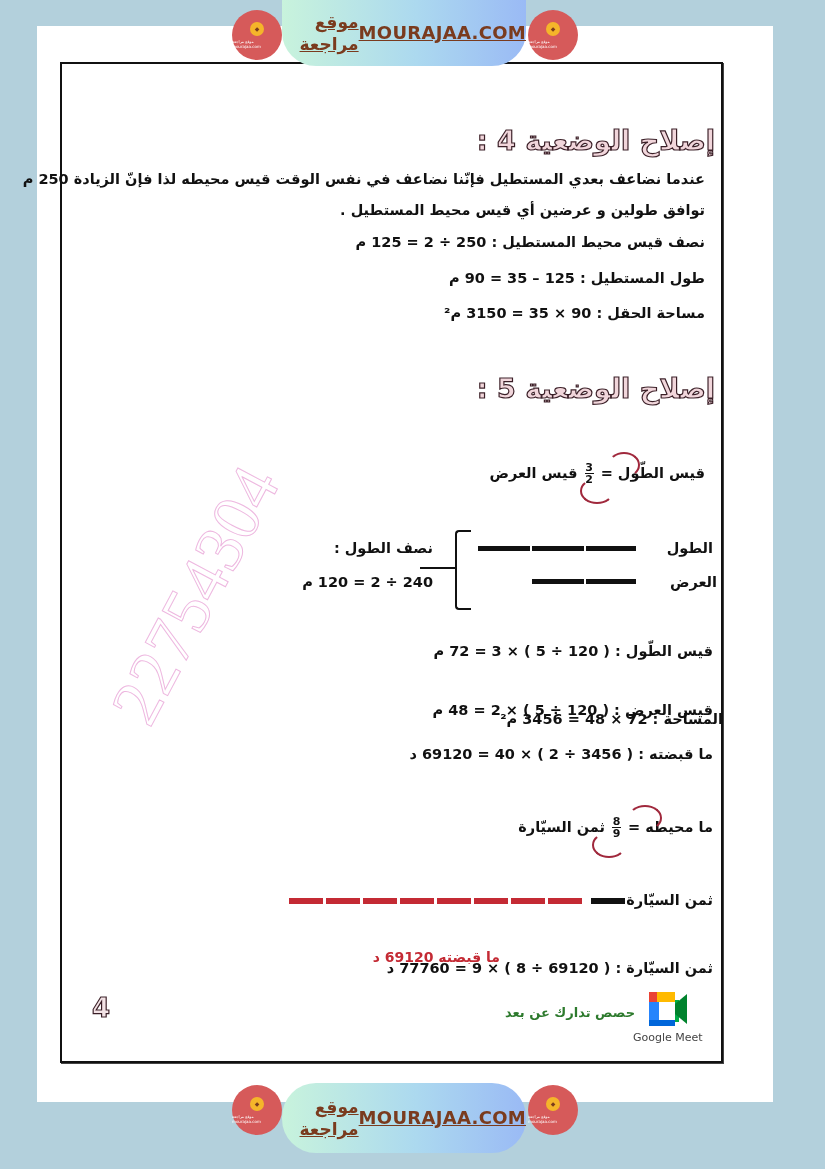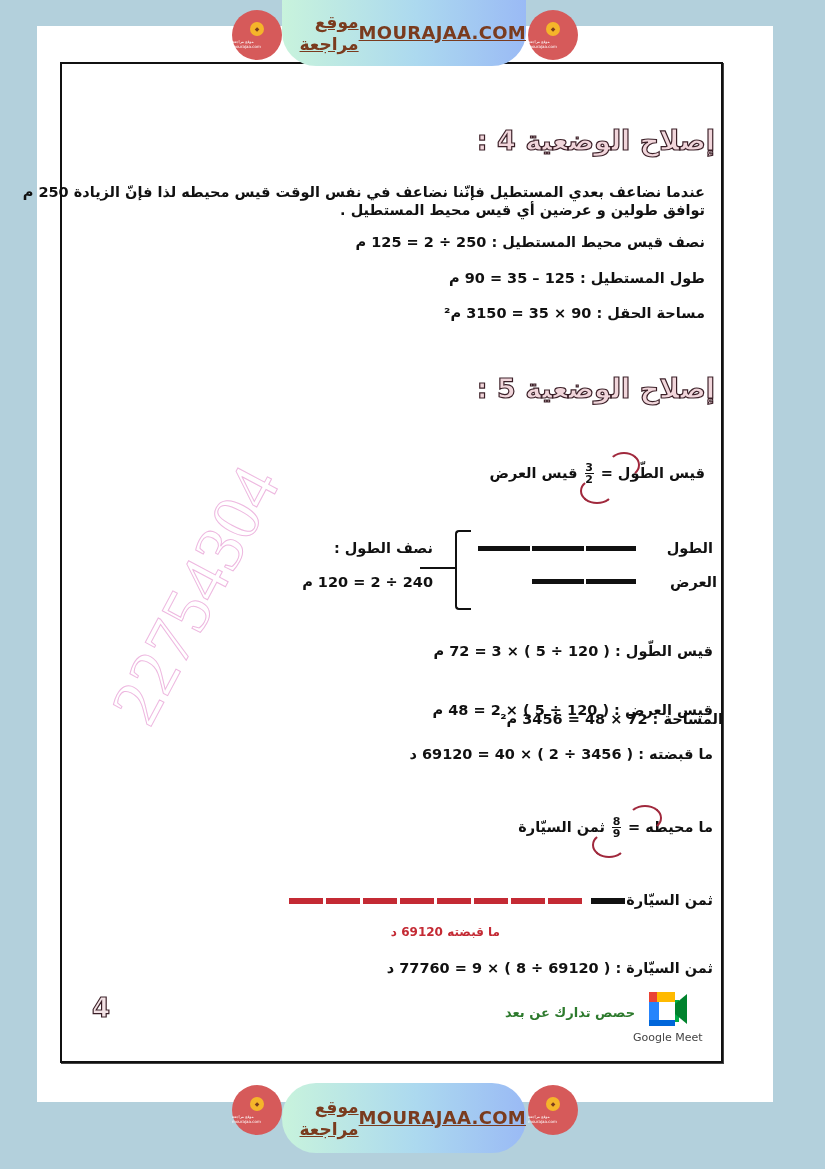--- a/index.html
+++ b/index.html
@@ -64,21 +64,21 @@
       font-family:"Liberation Serif", serif; letter-spacing:1px;
       -webkit-text-stroke:1px #e9a6d8; color:transparent;
     }
     .page-num {
       position:absolute; left:92px; top:993px; font-size:26px; font-weight:bold;
       color:#f3e3e6; -webkit-text-stroke:1.2px #3a1f27;
     }
     .meet-label { position:absolute; right:190px; top:1005px; font-size:13px; font-weight:bold; color:#2d7a2d; direction:rtl; }
     .meet-logo { position:absolute; left:647px; top:990px; width:42px; height:38px; }
     .meet-cap { position:absolute; left:633px; top:1031px; font-size:11px; color:#444; }
-    .red-text { font-size:12px; font-weight:bold; color:#c42a34; }
+    .red-text { font-size:14px; font-weight:bold; color:#c42a34;margin-top:24px; }
   </style>
 </head>
 <body>
 
 <div class="page"></div>
 <div class="frame"></div>
 
 <div class="badge" style="left:232px;top:10px;">
   <div class="dot">◆</div>
   <div class="txt">موقع مراجعة mourajaa.com</div>
@@ -88,21 +88,21 @@
   <div class="en">MOURAJAA.COM</div>
 </div>
 <div class="badge" style="left:528px;top:10px;">
   <div class="dot">◆</div>
   <div class="txt">موقع مراجعة mourajaa.com</div>
 </div>
 
 <div class="watermark">22754304</div>
 
 <div class="rtl title" style="right:110px;top:125px;">إصلاح الوضعية 4 :</div>
-<div class="rtl para" style="right:120px;top:181px;text-align:center;">عندما نضاعف بعدي المستطيل فإنّنا نضاعف في نفس الوقت قيس محيطه لذا فإنّ الزيادة 250 م</div>
+<div class="rtl para" style="right:120px;top:168px;text-align:center;">عندما نضاعف بعدي المستطيل فإنّنا نضاعف في نفس الوقت قيس محيطه لذا فإنّ الزيادة 250 م</div>
 <div class="rtl para" style="right:120px;top:199px;">توافق طولين و عرضين أي قيس محيط المستطيل .</div>
 <div class="rtl eq" style="right:120px;top:234px;">نصف قيس محيط المستطيل : 250 ÷ 2 = 125 م</div>
 <div class="rtl eq" style="right:120px;top:270px;">طول المستطيل : 125 – 35 = 90 م</div>
 <div class="rtl eq" style="right:120px;top:305px;">مساحة الحقل : 90 × 35 = 3150 م²</div>
 
 <div class="rtl title" style="right:110px;top:373px;">إصلاح الوضعية 5 :</div>
 
 <div class="rtl eq" style="right:120px;top:462px;">
   <span>قيس الطّول =</span>
   <span class="frac">

